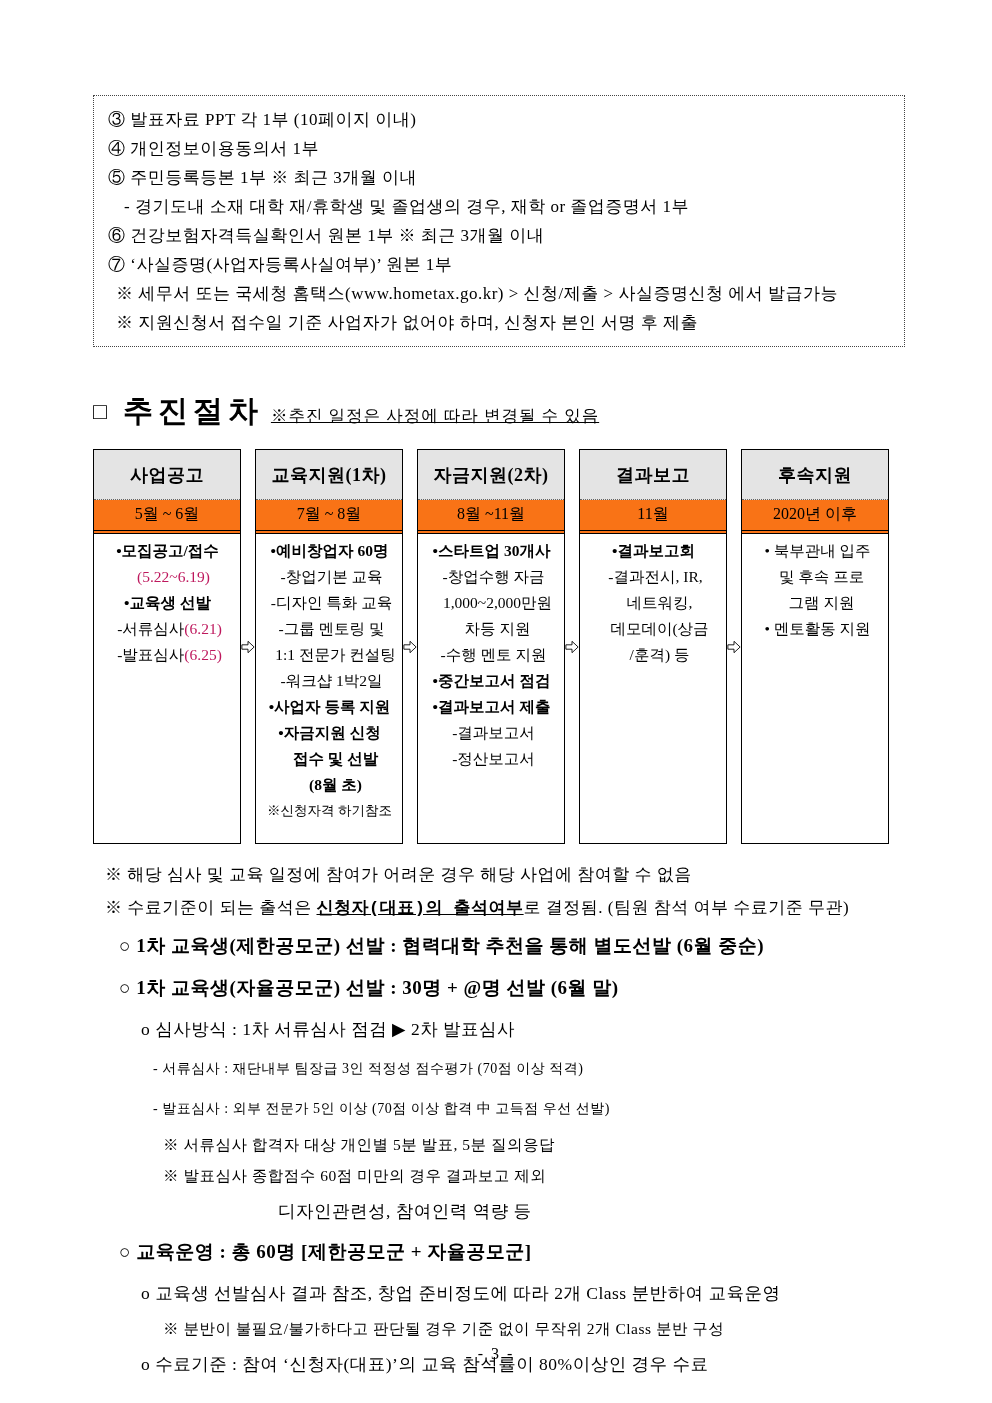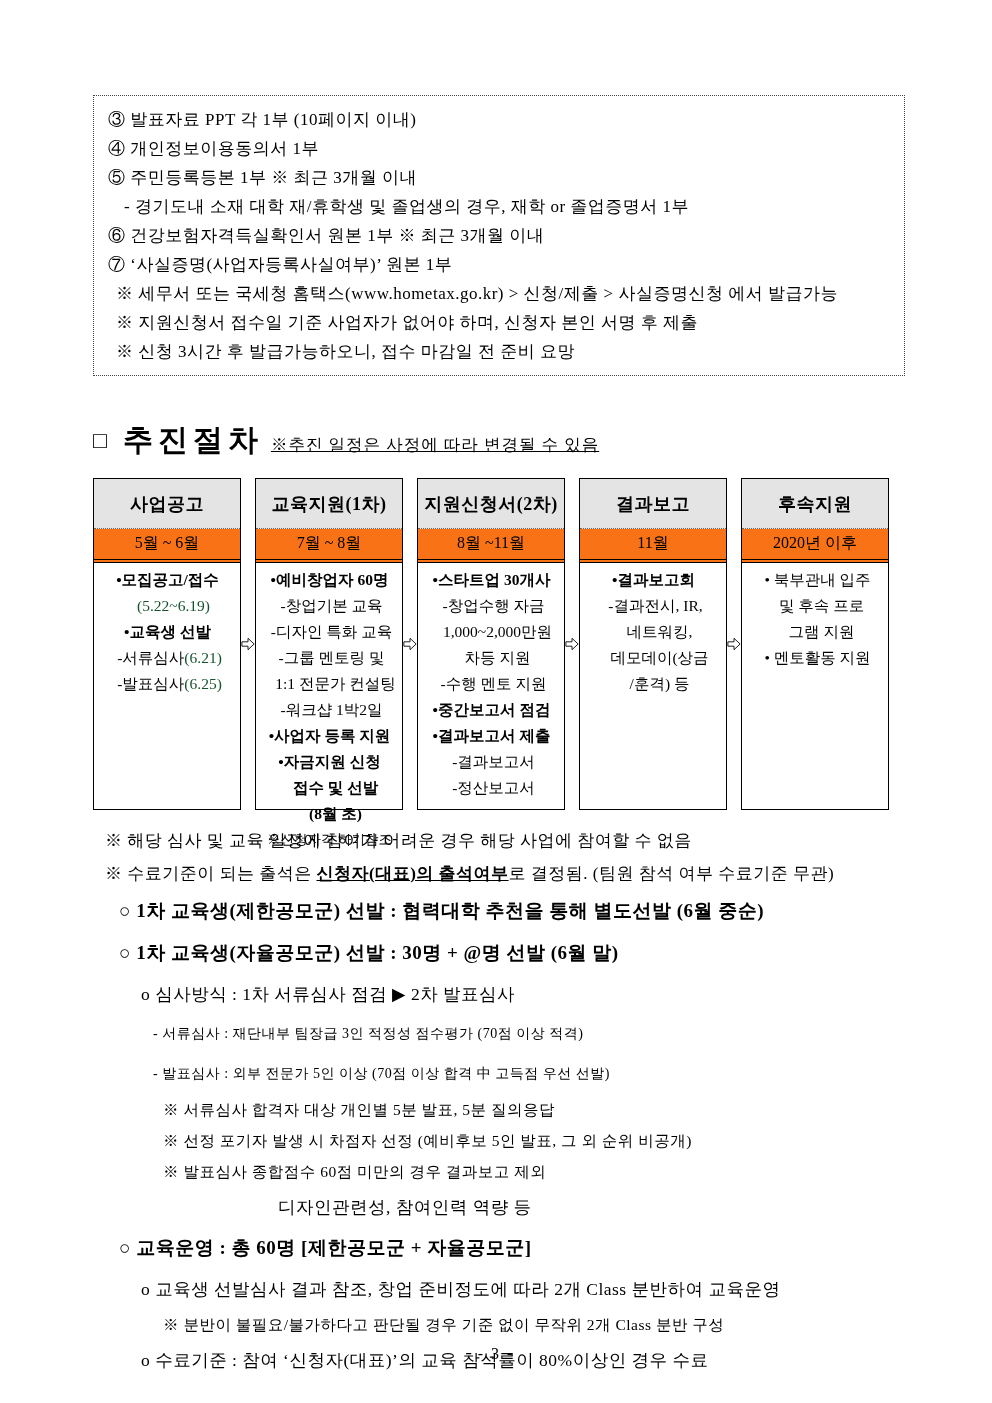--- a/index.html
+++ b/index.html
@@ -22,50 +22,50 @@
 
   
   .section-heading{margin-top:44px;display:flex;align-items:baseline;white-space:nowrap;}
   .sq{font-size:23px;line-height:1;position:relative;top:-2px;}
   .stitle{font-size:30px;font-weight:bold;letter-spacing:5px;margin:0 8px 0 16px;}
   .snote{font-size:16.5px;text-decoration:underline;letter-spacing:1px;}
 
   
   .flowchart{display:flex;margin-top:17px;align-items:stretch;}
   .stage{
-    width:148px;border:1px solid #000;height:332px;
+    width:148px;border:1px solid #000;height:395px;
     display:flex;flex-direction:column;box-sizing:border-box;background:#fff;
   }
   .stage-title{
     background:#e4e4e4;text-align:center;font-weight:bold;font-size:18px;
     padding:13px 0 12px 0;border-bottom:1px dotted #666;letter-spacing:0.5px;
   }
   .stage-period{
     background:#f97316;text-align:center;font-size:16px;
     padding:4px 0 5px 0;border-bottom:4px double #000;
   }
   .stage-body{padding:4px 2px 0 3px;}
   .fline{font-size:15.5px;line-height:26px;white-space:nowrap;letter-spacing:0px;text-align:center;}
   .fline.b{font-weight:bold;}
   .fline.cont{padding-left:12px;}
   .fline.p{padding-left:4px;}
   .fline.s{font-size:13.5px;}
-  .fline .red, .fline.red{color:#14532d;}
+  .fline .red, .fline.red{color:#be185d;}
   .arrow-gap{width:14px;display:flex;align-items:center;justify-content:center;flex-shrink:0;}
 
   
   .points{margin-top:14px;}
   .pline{white-space:nowrap;}
   .pline.n0{font-size:17px;line-height:33px;padding-left:12px;letter-spacing:0.5px;}
   .pline.c0{font-size:19px;line-height:42px;font-weight:bold;padding-left:26px;letter-spacing:0.5px;}
   .pline.l1{font-size:17.5px;line-height:40px;padding-left:48px;letter-spacing:0.5px;}
   .pline.l2{font-size:14px;line-height:40px;padding-left:60px;letter-spacing:0.5px;}
   .pline.l3{font-size:15.5px;line-height:31px;padding-left:70px;letter-spacing:0.5px;}
   .pline.lcont{font-size:17.5px;line-height:40px;padding-left:185px;letter-spacing:0.5px;}
-  .pline .bold{font-weight:bold;}
+  .pline .bold{font-weight:bold;font-family:Liberation Mono, monospace;}
   .pline .ul{text-decoration:underline;}
 
   .page-number{
     position:absolute;left:0;top:1345px;width:992px;
     text-align:center;font-size:16px;letter-spacing:2px;
   }
 </style>
 </head>
 <body>
 
@@ -73,21 +73,20 @@
 
   <div class="dotted-box">
       <div class="aline">③ 발표자료 PPT 각 1부 (10페이지 이내)</div>
       <div class="aline">④ 개인정보이용동의서 1부</div>
       <div class="aline">⑤ 주민등록등본 1부 ※ 최근 3개월 이내</div>
       <div class="aline sub">- 경기도내 소재 대학 재/휴학생 및 졸업생의 경우, 재학 or 졸업증명서 1부</div>
       <div class="aline">⑥ 건강보험자격득실확인서 원본 1부 ※ 최근 3개월 이내</div>
       <div class="aline">⑦ ‘사실증명(사업자등록사실여부)’ 원본 1부</div>
       <div class="aline note">※ 세무서 또는 국세청 홈택스(www.hometax.go.kr) &gt; 신청/제출 &gt; 사실증명신청 에서 발급가능</div>
       <div class="aline note">※ 지원신청서 접수일 기준 사업자가 없어야 하며, 신청자 본인 서명 후 제출</div>
-      <div class="aline note">※ 신청 3시간 후 발급가능하오니, 접수 마감일 전 준비 요망</div>
     </div>
 
   <div class="section-heading">
     <span class="sq">□</span>
     <span class="stitle">추진절차</span>
     <span class="snote">※추진 일정은 사정에 따라 변경될 수 있음</span>
   </div>
 
   <div class="flowchart">
       <div class="stage">
@@ -122,21 +121,21 @@
           <div class="fline b cont">(8월 초)</div>
           <div class="fline s">※신청자격 하기참조</div>
         </div>
       </div>
       <div class="arrow-gap">
         <svg width="16" height="18" viewBox="0 0 16 18">
           <polygon points="1,6.5 8,6.5 8,2.5 15,9 8,15.5 8,11.5 1,11.5" fill="#ffffff" stroke="#000000" stroke-width="1"></polygon>
         </svg>
       </div>
       <div class="stage">
-        <div class="stage-title">지원신청서(2차)</div>
+        <div class="stage-title">자금지원(2차)</div>
         <div class="stage-period">8월 ~11월</div>
         <div class="stage-body">
           <div class="fline b">•스타트업 30개사</div>
           <div class="fline p">-창업수행 자금</div>
           <div class="fline cont">1,000~2,000만원</div>
           <div class="fline cont">차등 지원</div>
           <div class="fline p">-수행 멘토 지원</div>
           <div class="fline b">•중간보고서 점검</div>
           <div class="fline b">•결과보고서 제출</div>
           <div class="fline p">-결과보고서</div>
@@ -178,21 +177,20 @@
 
   <div class="points">
       <div class="pline n0">※ 해당 심사 및 교육 일정에 참여가 어려운 경우 해당 사업에 참여할 수 없음</div>
       <div class="pline n0"><span>※ 수료기준이 되는 출석은 </span><span class="bold ul">신청자(대표)의 출석여부</span><span>로 결정됨. (팀원 참석 여부 수료기준 무관)</span></div>
       <div class="pline c0">○ 1차 교육생(제한공모군) 선발 : 협력대학 추천을 통해 별도선발 (6월 중순)</div>
       <div class="pline c0">○ 1차 교육생(자율공모군) 선발 : 30명 + @명 선발 (6월 말)</div>
       <div class="pline l1">o 심사방식 : 1차 서류심사 점검 ▶ 2차 발표심사</div>
       <div class="pline l2">- 서류심사 : 재단내부 팀장급 3인 적정성 점수평가 (70점 이상 적격)</div>
       <div class="pline l2">- 발표심사 : 외부 전문가 5인 이상 (70점 이상 합격 中 고득점 우선 선발)</div>
       <div class="pline l3">※ 서류심사 합격자 대상 개인별 5분 발표, 5분 질의응답</div>
-      <div class="pline l3">※ 선정 포기자 발생 시 차점자 선정 (예비후보 5인 발표, 그 외 순위 비공개)</div>
       <div class="pline l3">※ 발표심사 종합점수 60점 미만의 경우 결과보고 제외</div>
       <div class="pline lcont">디자인관련성, 참여인력 역량 등</div>
       <div class="pline c0">○ 교육운영 : 총 60명 [제한공모군 + 자율공모군]</div>
       <div class="pline l1">o 교육생 선발심사 결과 참조, 창업 준비정도에 따라 2개 Class 분반하여 교육운영</div>
       <div class="pline l3">※ 분반이 불필요/불가하다고 판단될 경우 기준 없이 무작위 2개 Class 분반 구성</div>
       <div class="pline l1">o 수료기준 : 참여 ‘신청자(대표)’의 교육 참석률이 80%이상인 경우 수료</div>
     </div>
 
 </div>
 

